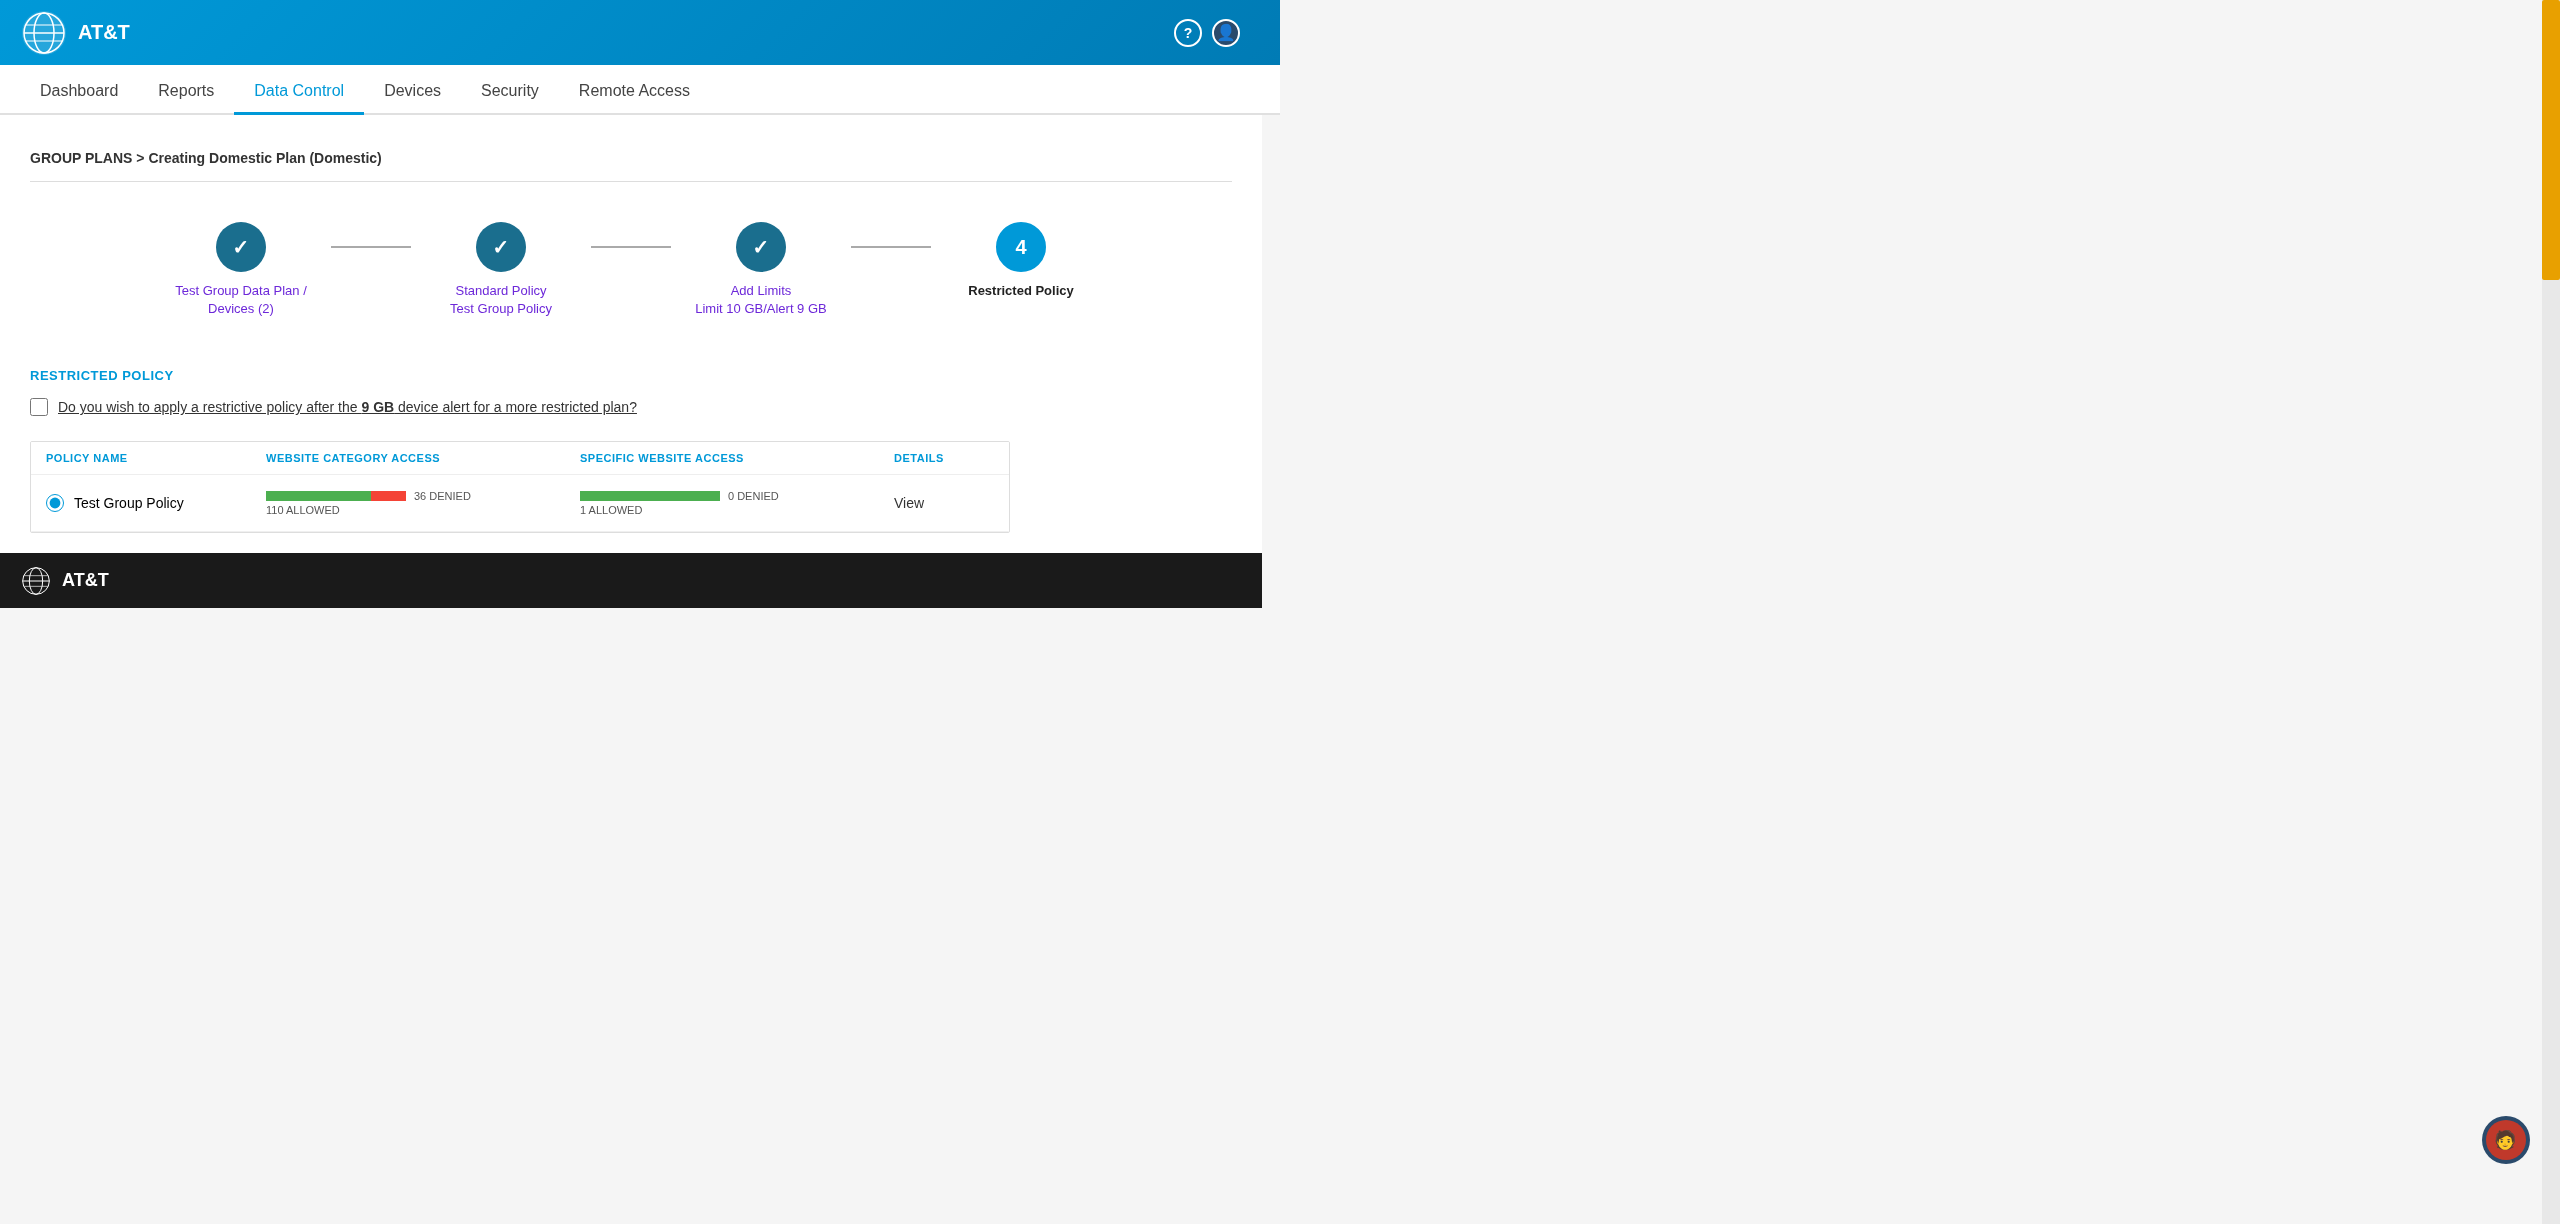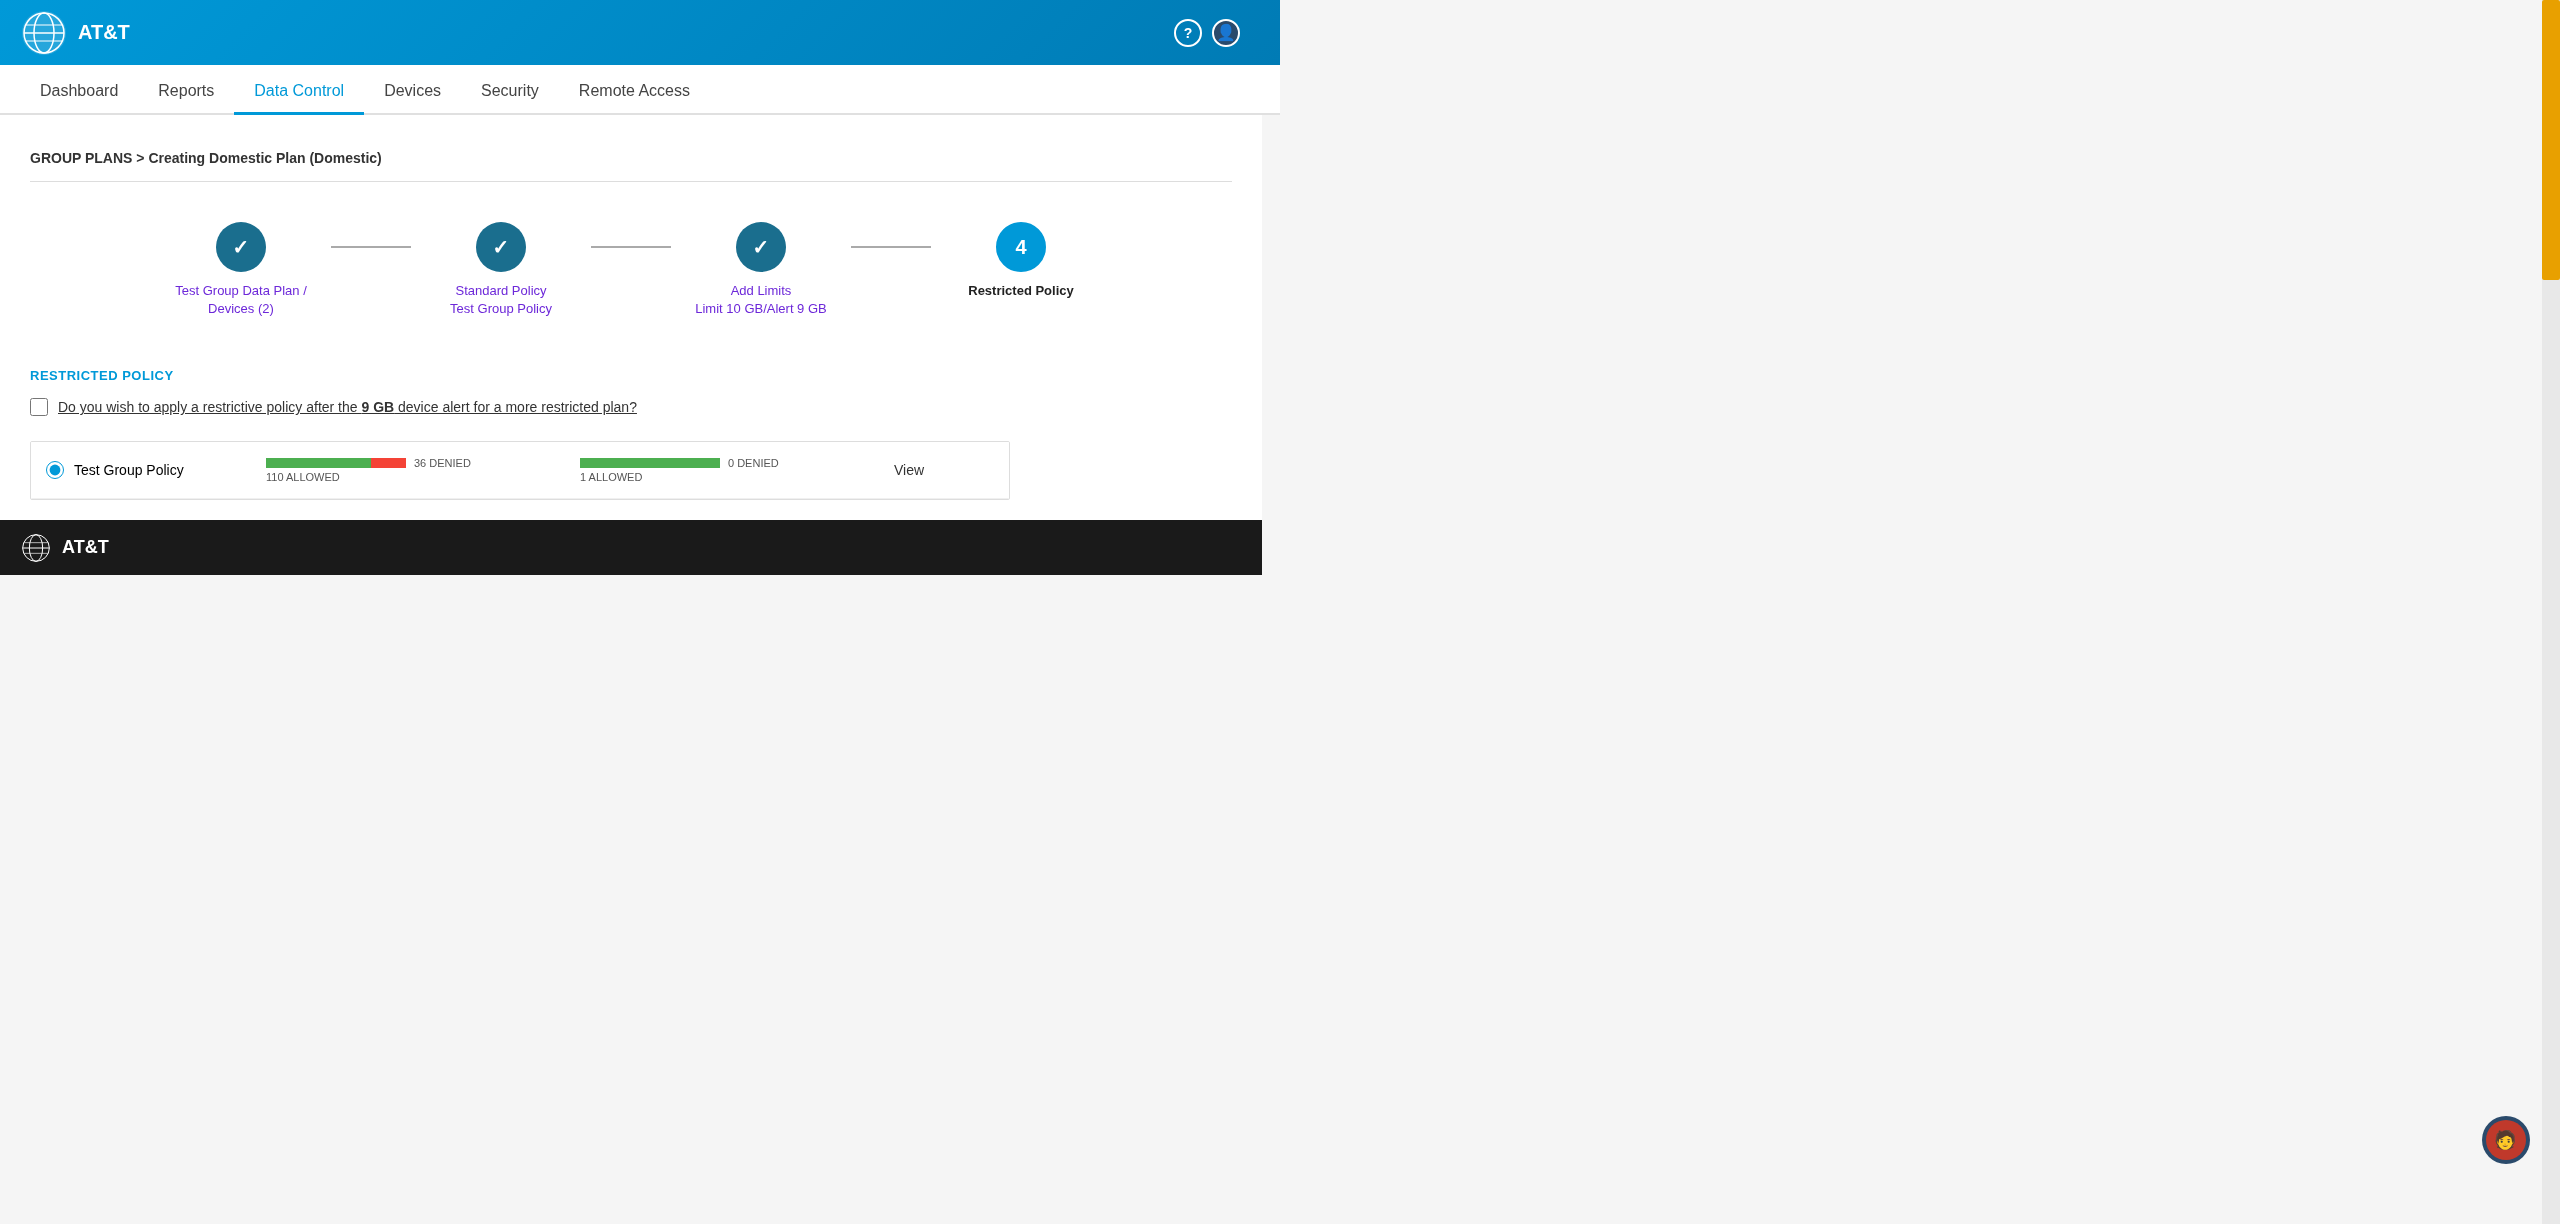--- a/index.html
+++ b/index.html
@@ -448,20 +448,26 @@
 
   <div class="checkbox-row">
     <input type="checkbox" style="">
     <label>
       <span>Do you wish to apply a restrictive policy after the </span><span class="highlight-text">9 GB</span><span> device alert for a more restricted plan?</span>
     </label>
   </div>
 
 
   <div class="policy-table">
+    <div class="table-header">
+      <div class="table-header-cell">POLICY NAME</div>
+      <div class="table-header-cell">WEBSITE CATEGORY ACCESS</div>
+      <div class="table-header-cell">SPECIFIC WEBSITE ACCESS</div>
+      <div class="table-header-cell">DETAILS</div>
+    </div>
     <div class="table-row">
       <div class="policy-name-cell">
         <input type="radio" class="radio-btn" name="policy" checked="" style="">
         <span>Test Group Policy</span>
       </div>
       <div class="bar-group">
         <div class="bar-row">
           <div class="bar-container">
             <div class="bar-allowed" style="width: 75%;"></div>
             <div class="bar-denied" style="width: 25%;"></div>

